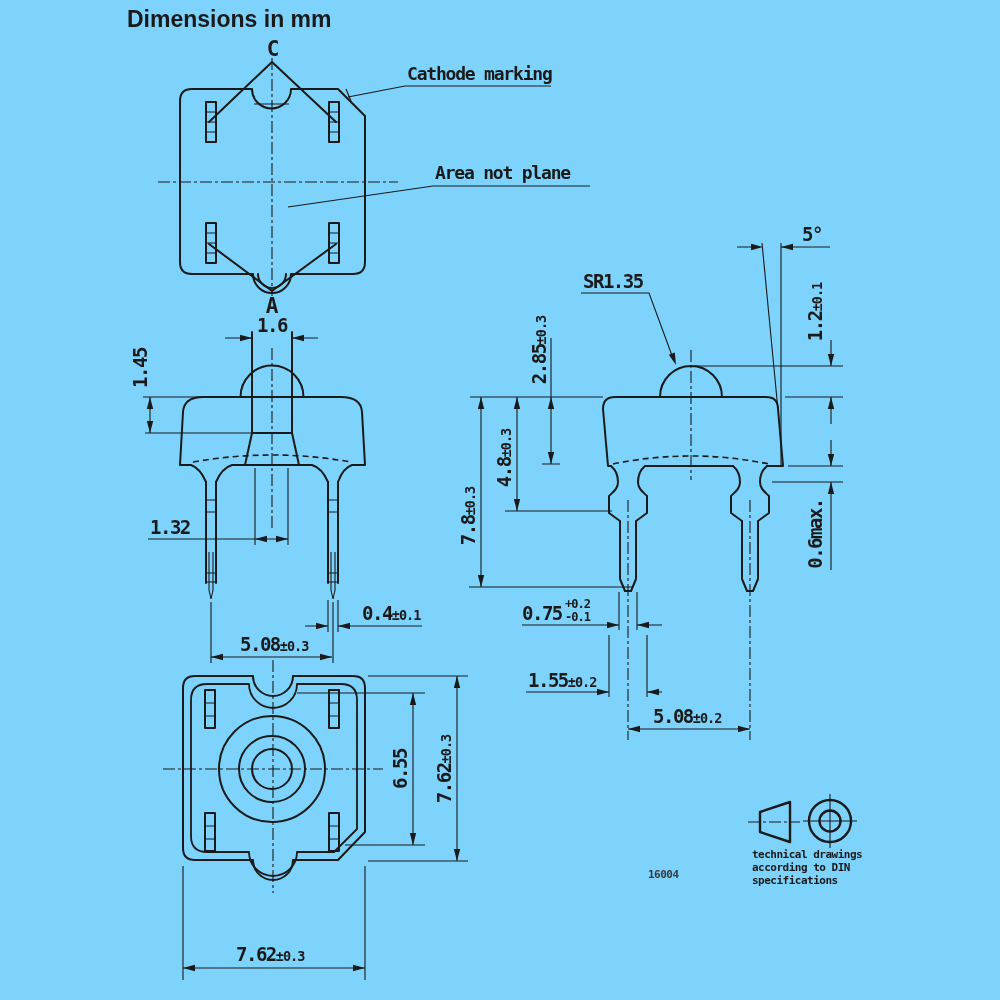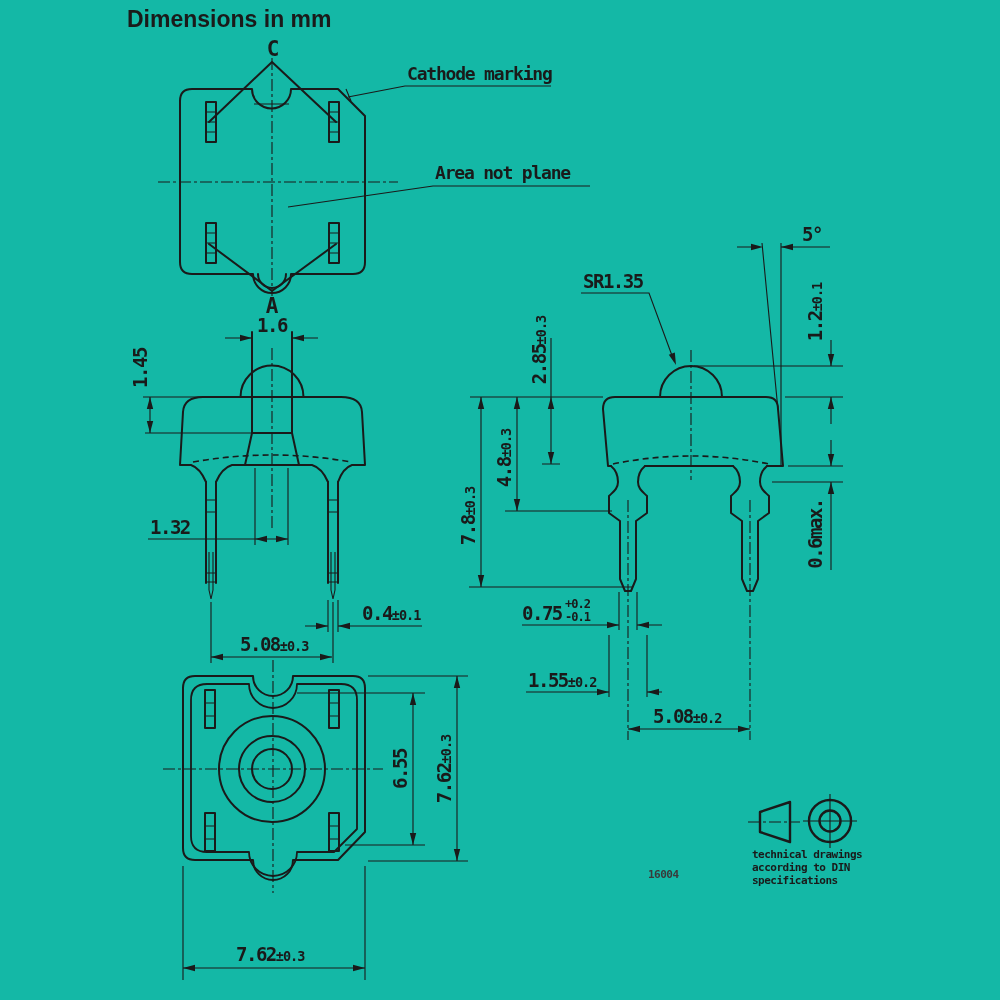--- a/index.html
+++ b/index.html
@@ -1,16 +1,16 @@
 <!DOCTYPE html>
 <html><head>
 <meta charset="utf-8">
 <style>
   html,body { margin:0; padding:0; background:#ffffff; }
-  .page { position:relative; width:1000px; height:1000px; background:#14b8a6; overflow:hidden; }
+  .page { position:relative; width:1000px; height:1000px; background:#7dd3fc; overflow:hidden; }
   svg { position:absolute; left:0; top:0; }
   svg text { fill:#1a1a1a; }
   .title   { font:bold 23px "Liberation Sans", sans-serif; }
   .dim     { font:bold 19px "DejaVu Sans Mono", monospace; letter-spacing:-1.5px; }
   .dim18   { font:bold 18px "DejaVu Sans Mono", monospace; letter-spacing:-1.2px; }
   .tol     { font:bold 13.5px "DejaVu Sans Mono", monospace; letter-spacing:-1px; }
   .stol    { font:bold 12px "DejaVu Sans Mono", monospace; letter-spacing:-1px; }
   .pin     { font:bold 21px "DejaVu Sans Mono", monospace; }
   .note    { font:bold 11px "DejaVu Sans Mono", monospace; letter-spacing:-0.5px; }
   .dwgno   { font:bold 11px "DejaVu Sans Mono", monospace; letter-spacing:-0.5px; fill:#3a3a3a; }

